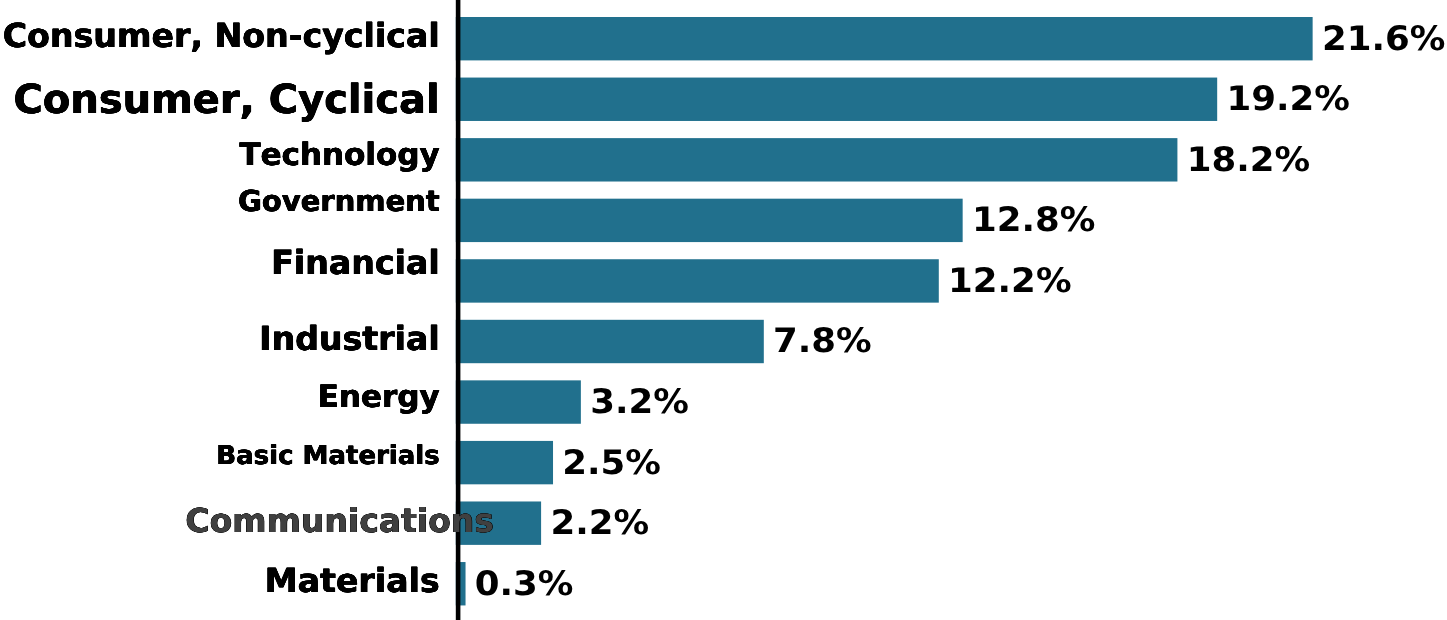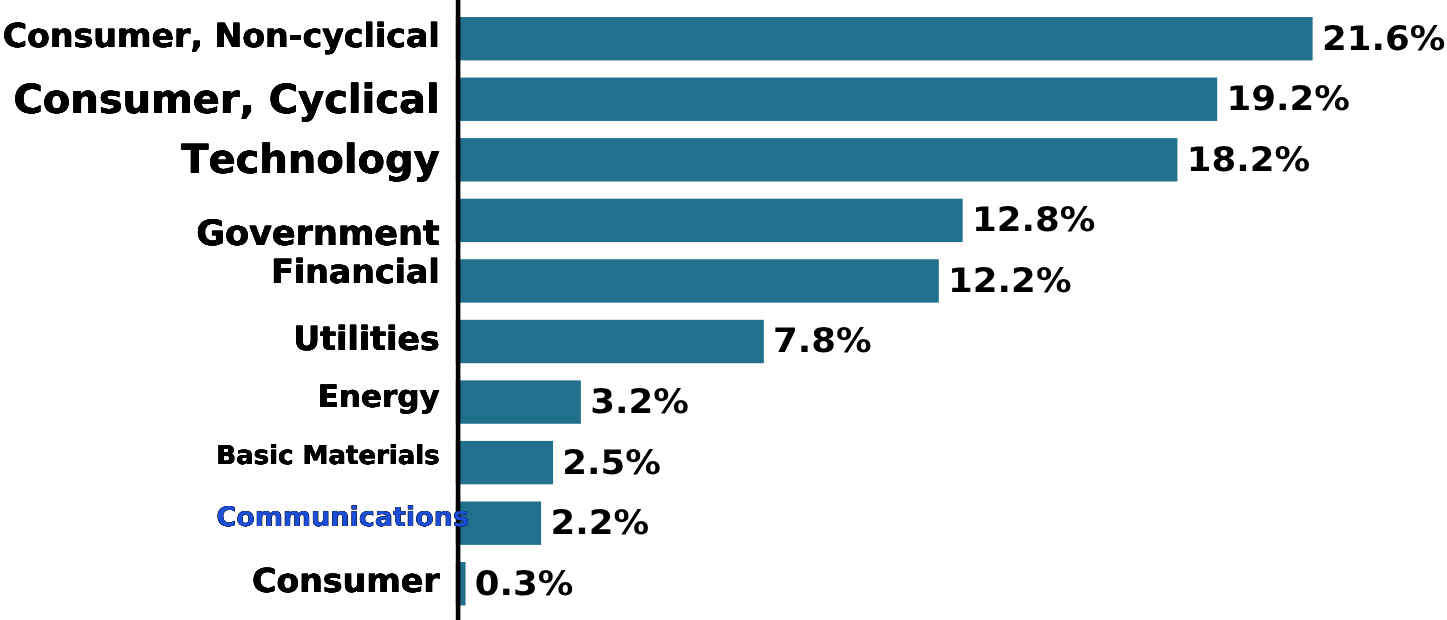--- a/index.html
+++ b/index.html
@@ -50,28 +50,28 @@
         <rect class="bar" x="455.8" y="440.92" width="97.22500000000008" height="43.4" fill="#21708d"></rect>
         <rect class="bar" x="455.8" y="501.48" width="85.29400000000004" height="43.4" fill="#21708d"></rect>
         <rect class="bar" x="455.8" y="562.04" width="9.730999999999995" height="43.4" fill="#21708d"></rect>
       </g>
     <rect id="axis-spine" x="455.8" y="0" width="4.6" height="620" fill="#000000"></rect>
   </svg>
 
   <div id="cat-labels">
       <div class="cat-label" style="font-size: 33.2px; right: 1007.3px; top: 19.1px; color: rgb(0, 0, 0);">Consumer, Non-cyclical</div>
       <div class="cat-label" style="font-size: 40px; right: 1007.3px; top: 79.66px; color: rgb(0, 0, 0);">Consumer, Cyclical</div>
-      <div class="cat-label" style="font-size: 40px; right: 1007.3px; top: 140.22px; color: rgb(0, 0, 0);">Technology</div>
-      <div class="cat-label" style="font-size: 35px; right: 1007.3px; top: 217px; color: rgb(0, 0, 0);">Government</div>
-      <div class="cat-label" style="font-size: 33.2px; right: 1007.3px; top: 255px; color: rgb(0, 0, 0);">Financial</div>
-      <div class="cat-label" style="font-size: 33.2px; right: 1007.3px; top: 321.9px; color: rgb(0, 0, 0);">Utilities</div>
+      <div class="cat-label" style="font-size: 31px; right: 1007.3px; top: 140.22px; color: rgb(0, 0, 0);">Technology</div>
+      <div class="cat-label" style="font-size: 29px; right: 1007.3px; top: 187px; color: rgb(0, 0, 0);">Government</div>
+      <div class="cat-label" style="font-size: 33.2px; right: 1007.3px; top: 246px; color: rgb(0, 0, 0);">Financial</div>
+      <div class="cat-label" style="font-size: 33.2px; right: 1007.3px; top: 321.9px; color: rgb(0, 0, 0);">Industrial</div>
       <div class="cat-label" style="font-size: 31px; right: 1007.3px; top: 382.46px; color: rgb(0, 0, 0);">Energy</div>
       <div class="cat-label" style="font-size: 26px; right: 1007.3px; top: 443.02px; color: rgb(0, 0, 0);">Basic Materials</div>
-      <div class="cat-label" style="font-size: 27px; right: 978px; top: 503.58px; color: #1d4ed8;">Communications</div>
-      <div class="cat-label" style="font-size: 33.2px; right: 1007.3px; top: 564.14px; color: rgb(0, 0, 0);">Consumer</div>
+      <div class="cat-label" style="font-size: 33px; right: 953px; top: 503.58px; color: #404040;">Communications</div>
+      <div class="cat-label" style="font-size: 33.2px; right: 1007.3px; top: 564.14px; color: rgb(0, 0, 0);">Materials</div>
     </div>
   <div id="val-labels">
       <div class="val-label" style="font-size: 35.6px; transform: scaleY(0.948); left: 1321.93px; top: 22.6px; color: rgb(0, 0, 0);">21.6%</div>
       <div class="val-label" style="font-size: 35.6px; transform: scaleY(0.948); left: 1226.48px; top: 83.16px; color: rgb(0, 0, 0);">19.2%</div>
       <div class="val-label" style="font-size: 35.6px; transform: scaleY(0.948); left: 1186.71px; top: 143.72px; color: rgb(0, 0, 0);">18.2%</div>
       <div class="val-label" style="font-size: 35.6px; transform: scaleY(0.948); left: 971.956px; top: 204.28px; color: rgb(0, 0, 0);">12.8%</div>
       <div class="val-label" style="font-size: 35.6px; transform: scaleY(0.948); left: 948.094px; top: 264.84px; color: rgb(0, 0, 0);">12.2%</div>
       <div class="val-label" style="font-size: 35.6px; transform: scaleY(0.948); left: 773.106px; top: 325.4px; color: rgb(0, 0, 0);">7.8%</div>
       <div class="val-label" style="font-size: 35.6px; transform: scaleY(0.948); left: 590.164px; top: 385.96px; color: rgb(0, 0, 0);">3.2%</div>
       <div class="val-label" style="font-size: 35.6px; transform: scaleY(0.948); left: 562.325px; top: 446.52px; color: rgb(0, 0, 0);">2.5%</div>

